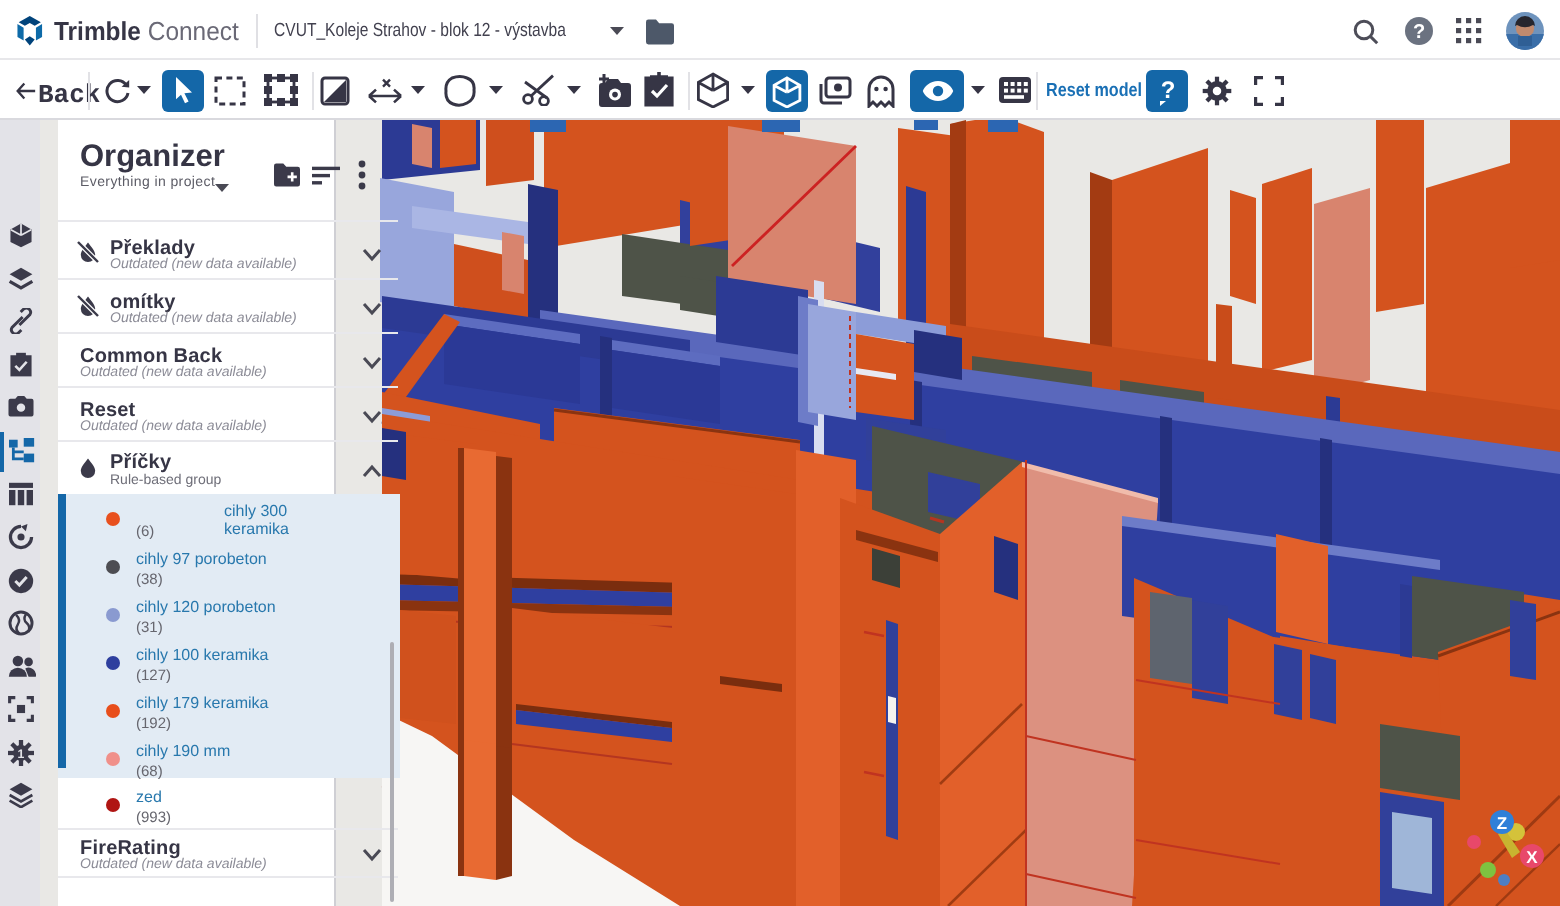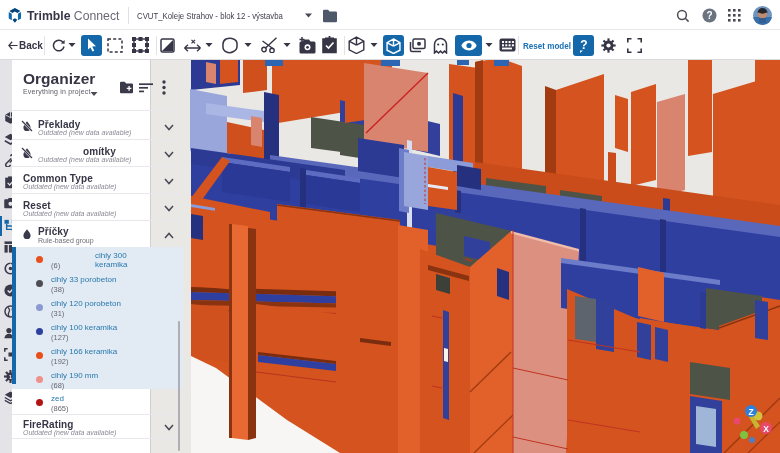--- a/index.html
+++ b/index.html
@@ -3,21 +3,21 @@
 <meta charset="utf-8">
 <style>
   * { margin:0; padding:0; box-sizing:border-box; }
   html,body { width:780px; height:453px; overflow:hidden; font-family:"Liberation Sans", sans-serif; background:#fff; }
   .abs { position:absolute; }
   #stage { position:relative; width:780px; height:453px; }
   #scene { position:absolute; left:0; top:0; }
   #header { position:absolute; left:0; top:0; width:780px; height:30px; background:#fff; border-bottom:1px solid #e7e7ea; z-index:10; }
   #toolbar { position:absolute; left:0; top:30px; width:780px; height:30px; background:#fff; border-bottom:1px solid #d9d9de; z-index:10; }
   #sidebar { position:absolute; left:0; top:60px; width:20px; height:393px; background:#e3e3e8; z-index:9; }
-  #panel { position:absolute; left:12px; top:60px; width:139px; height:393px; background:#fff; border-right:1px solid #cfcfd4; z-index:9;text-decoration:underline; }
+  #panel { position:absolute; left:29px; top:60px; width:139px; height:393px; background:#fff; border-right:1px solid #cfcfd4; z-index:9;text-decoration:underline; }
   .ttl { font-size:10px; font-weight:bold; color:#363545; letter-spacing:0.1px; }
   .sub { font-size:7px; font-style:italic; color:#8b8b96; }
   .itname { font-size:8px; color:#2878ad; }
   .itcount { font-size:7.5px; color:#66666e; }
   .sep { position:absolute; top:6px; height:19px; width:1px; background:#e2e2e6; }
   .tbtn { position:absolute; top:5px; height:21px; background:#1467a8; border-radius:3px; }
 </style>
 </head>
 <body>
 <div id="stage">
@@ -248,21 +248,21 @@
         <circle cx="9.5" cy="8" r="4.6" fill="#c08a6e"></circle>
         <path d="M4.5 7 a5 5 0 0 1 10 0 l-1 -0.5 a8 8 0 0 1 -8 0 Z" fill="#26262e"></path>
         <rect x="6" y="12" width="7" height="5" fill="#2f5f95"></rect>
       </g>
     </svg>
   </div>
   <div id="toolbar">
     <svg class="abs" style="left:8px;top:11px" width="10" height="9" viewBox="0 0 12 10">
         <path d="M5 0.5 L1 5 L5 9.5 M1 5 H11.5" stroke="#363545" stroke-width="1.4" fill="none"></path>
       </svg>
-    <div class="abs" style="left:19px;top:10px;font-size:10px;font-weight:bold;color:#363545;">Back</div>
+    <div class="abs" style="left:19px;top:10px;font-size:13px;font-weight:bold;color:#363545;font-family:Liberation Mono, monospace;">Back</div>
     <div class="sep" style="left:44px;"></div>
     <svg class="abs" style="left:51px;top:8px" width="15" height="14" viewBox="0 0 15 14">
         <path d="M12.2 4.6 A5.3 5.3 0 1 0 13 8.5" stroke="#363545" stroke-width="1.5" fill="none"></path>
         <path d="M13.6 2.0 L13.6 5.8 L9.8 5.4 Z" fill="#363545"></path>
       </svg>
     <svg class="abs" style="left:68px;top:12px" width="8" height="6" viewBox="0 0 8 6">
         <path d="M0.5 1 L4 5 L7.5 1 Z" fill="#363545"></path>
       </svg>
     <div class="tbtn" style="left:81px;width:21px;"></div>
     <svg class="abs" style="left:87px;top:8px" width="10" height="14" viewBox="0 0 10 14">
@@ -513,27 +513,27 @@
     <div class="abs sub" style="left:26px;top:69px;">Outdated (new data available)</div>
     <svg class="abs" style="left:152px;top:64px" width="10" height="7" viewBox="0 0 10 7">
         <path d="M1 1 L5 5.5 L9 1" stroke="#4a4a55" stroke-width="1.5" fill="none"></path>
       </svg>
     <div class="abs" style="left:0;top:79px;width:170px;height:1px;background:#e8e8ec;"></div>
     <svg class="abs" style="left:9px;top:87px" width="12" height="12" viewBox="0 0 12 12">
         <path d="M6 1.2 C7.8 3.6 9.6 5.4 9.6 7.4 A3.6 3.6 0 0 1 2.4 7.4 C2.4 5.4 4.2 3.6 6 1.2 Z" fill="#3b3a4a"></path>
         <line x1="1" y1="1" x2="11" y2="11" stroke="#fff" stroke-width="2.4"></line>
         <line x1="1" y1="1" x2="11" y2="11" stroke="#3b3a4a" stroke-width="1.2"></line>
       </svg>
-    <div class="abs ttl" style="left:26px;top:86px;margin-left:45px;">omítky</div>
+    <div class="abs ttl" style="left:26px;top:86px;">omítky</div>
     <div class="abs sub" style="left:26px;top:96px;">Outdated (new data available)</div>
     <svg class="abs" style="left:152px;top:91px" width="10" height="7" viewBox="0 0 10 7">
         <path d="M1 1 L5 5.5 L9 1" stroke="#4a4a55" stroke-width="1.5" fill="none"></path>
       </svg>
     <div class="abs" style="left:0;top:106px;width:170px;height:1px;background:#e8e8ec;"></div>
-    <div class="abs ttl" style="left:11px;top:113px;">Common Type</div>
+    <div class="abs ttl" style="left:11px;top:113px;">Common Back</div>
     <div class="abs sub" style="left:11px;top:123px;">Outdated (new data available)</div>
     <svg class="abs" style="left:152px;top:118px" width="10" height="7" viewBox="0 0 10 7">
         <path d="M1 1 L5 5.5 L9 1" stroke="#4a4a55" stroke-width="1.5" fill="none"></path>
       </svg>
     <div class="abs" style="left:0;top:133px;width:170px;height:1px;background:#e8e8ec;"></div>
     <div class="abs ttl" style="left:11px;top:140px;">Reset</div>
     <div class="abs sub" style="left:11px;top:150px;">Outdated (new data available)</div>
     <svg class="abs" style="left:152px;top:145px" width="10" height="7" viewBox="0 0 10 7">
         <path d="M1 1 L5 5.5 L9 1" stroke="#4a4a55" stroke-width="1.5" fill="none"></path>
       </svg>
@@ -545,37 +545,37 @@
     <div class="abs" style="left:26px;top:177px;font-size:7px;color:#6e6e78;">Rule-based group</div>
     <svg class="abs" style="left:152px;top:172px" width="10" height="7" viewBox="0 0 10 7">
         <path d="M1 6 L5 1.5 L9 6" stroke="#4a4a55" stroke-width="1.5" fill="none"></path>
       </svg>
 
     <div class="abs" style="left:0;top:187px;width:171px;height:142px;background:#e2ebf4;"></div>
     <div class="abs" style="left:0;top:187px;width:3.5px;height:137px;background:#1467a8;"></div>
     <div class="abs itname" style="left:39px;top:191px;padding-left:44px;">cihly 300 keramika</div>
     <div class="abs itcount" style="left:39px;top:201px;">(6)</div>
     <div class="abs" style="left:24px;top:196px;width:7px;height:7px;border-radius:50%;background:#e8501e;"></div>
-    <div class="abs itname" style="left:39px;top:215px;">cihly 33 porobeton</div>
+    <div class="abs itname" style="left:39px;top:215px;">cihly 97 porobeton</div>
     <div class="abs itcount" style="left:39px;top:225px;">(38)</div>
     <div class="abs" style="left:24px;top:220px;width:7px;height:7px;border-radius:50%;background:#4d4d52;"></div>
     <div class="abs itname" style="left:39px;top:239px;">cihly 120 porobeton</div>
     <div class="abs itcount" style="left:39px;top:249px;">(31)</div>
     <div class="abs" style="left:24px;top:244px;width:7px;height:7px;border-radius:50%;background:#8a9ad0;"></div>
     <div class="abs itname" style="left:39px;top:263px;">cihly 100 keramika</div>
     <div class="abs itcount" style="left:39px;top:273px;">(127)</div>
     <div class="abs" style="left:24px;top:268px;width:7px;height:7px;border-radius:50%;background:#2e3f9e;"></div>
-    <div class="abs itname" style="left:39px;top:287px;">cihly 166 keramika</div>
+    <div class="abs itname" style="left:39px;top:287px;">cihly 179 keramika</div>
     <div class="abs itcount" style="left:39px;top:297px;text-align:right;">(192)</div>
     <div class="abs" style="left:24px;top:292px;width:7px;height:7px;border-radius:50%;background:#e84e1b;"></div>
     <div class="abs itname" style="left:39px;top:311px;">cihly 190 mm</div>
     <div class="abs itcount" style="left:39px;top:321px;">(68)</div>
     <div class="abs" style="left:24px;top:316px;width:7px;height:7px;border-radius:50%;background:#f0908a;"></div>
     <div class="abs itname" style="left:39px;top:334px;">zed</div>
-    <div class="abs itcount" style="left:39px;top:344px;">(865)</div>
+    <div class="abs itcount" style="left:39px;top:344px;">(993)</div>
     <div class="abs" style="left:24px;top:339px;width:7px;height:7px;border-radius:50%;background:#b01513;"></div>
     <div class="abs" style="left:0;top:354px;width:170px;height:1px;background:#e8e8ec;"></div>
     <div class="abs ttl" style="left:11px;top:359px;">FireRating</div>
     <div class="abs sub" style="left:11px;top:369px;">Outdated (new data available)</div>
     <svg class="abs" style="left:152px;top:364px" width="10" height="7" viewBox="0 0 10 7">
         <path d="M1 1 L5 5.5 L9 1" stroke="#4a4a55" stroke-width="1.5" fill="none"></path>
       </svg>
     <div class="abs" style="left:0;top:378px;width:170px;height:1px;background:#e8e8ec;"></div>
     <div class="abs" style="left:165.5px;top:261px;width:2.5px;height:130px;background:#aeaeb4;border-radius:2px;"></div>
   </div>

